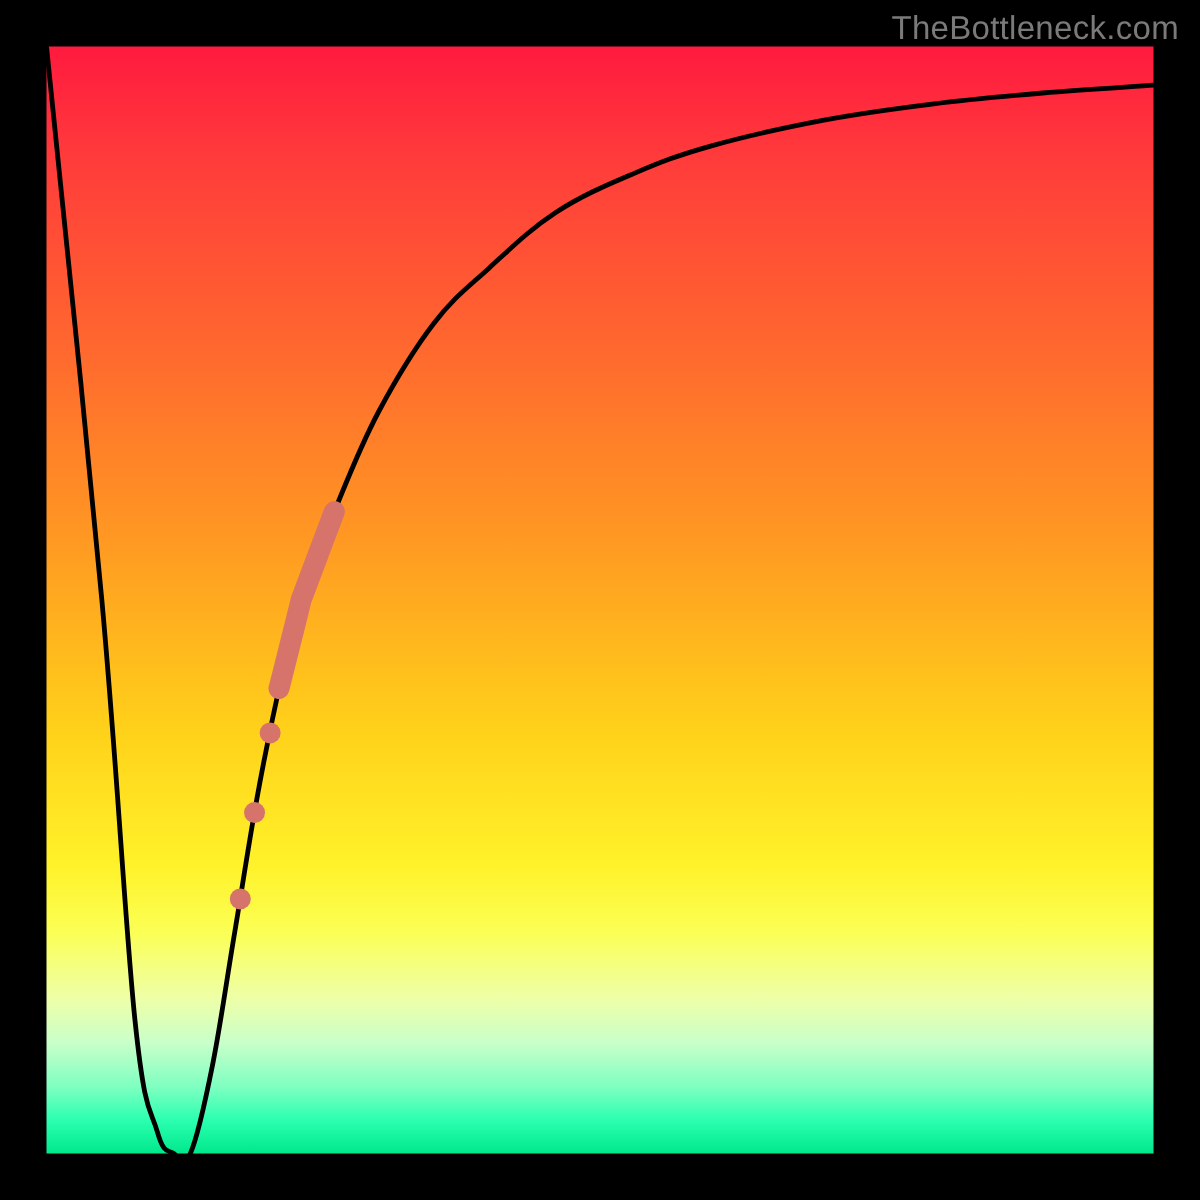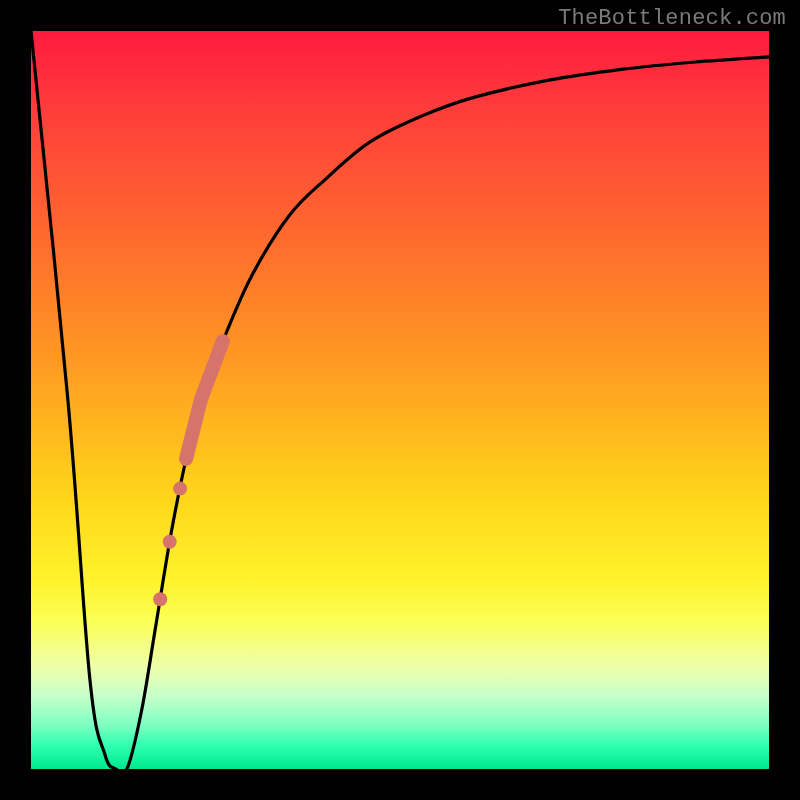--- a/index.html
+++ b/index.html
@@ -41,21 +41,20 @@
     );
   }
   .watermark {
     position: absolute;
     top: 6px;
     right: 14px;
     color: #7a7a7a;
     font-size: 22px;
     letter-spacing: 0.2px;
     user-select: none;
-    font-family: Liberation Mono, monospace;
   }
   svg.curve {
     position: absolute;
     left: 0;
     top: 0;
     width: 738px;
     height: 738px;
     overflow: visible;
   }
   .curve-path {

